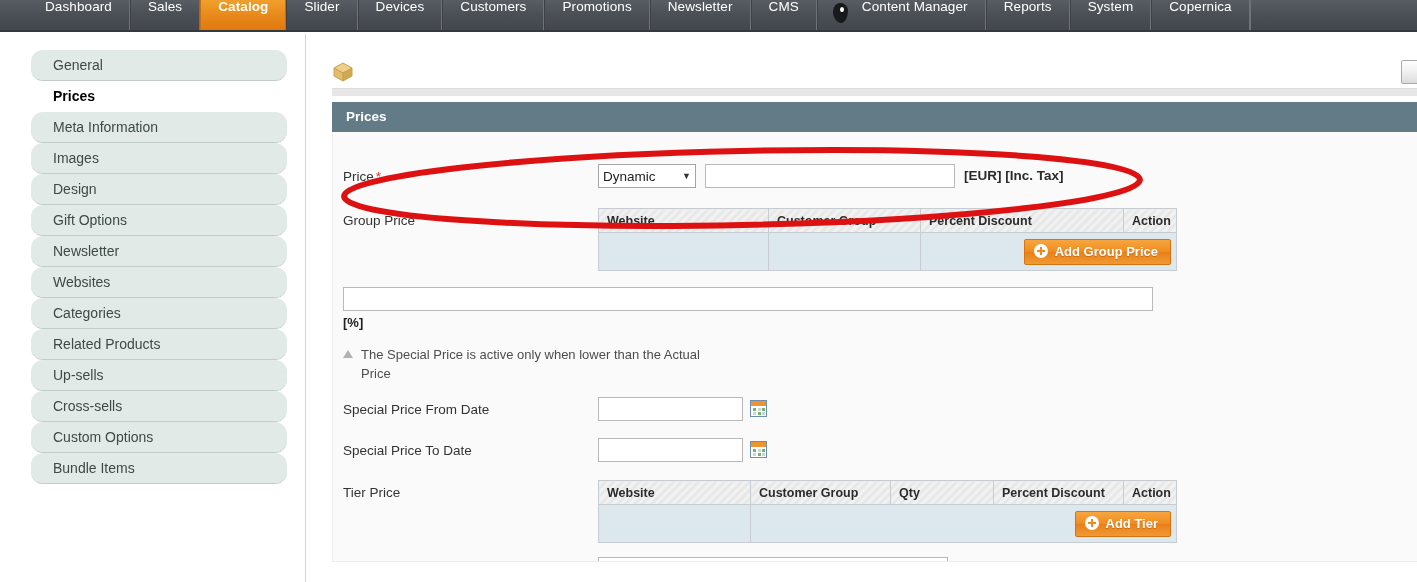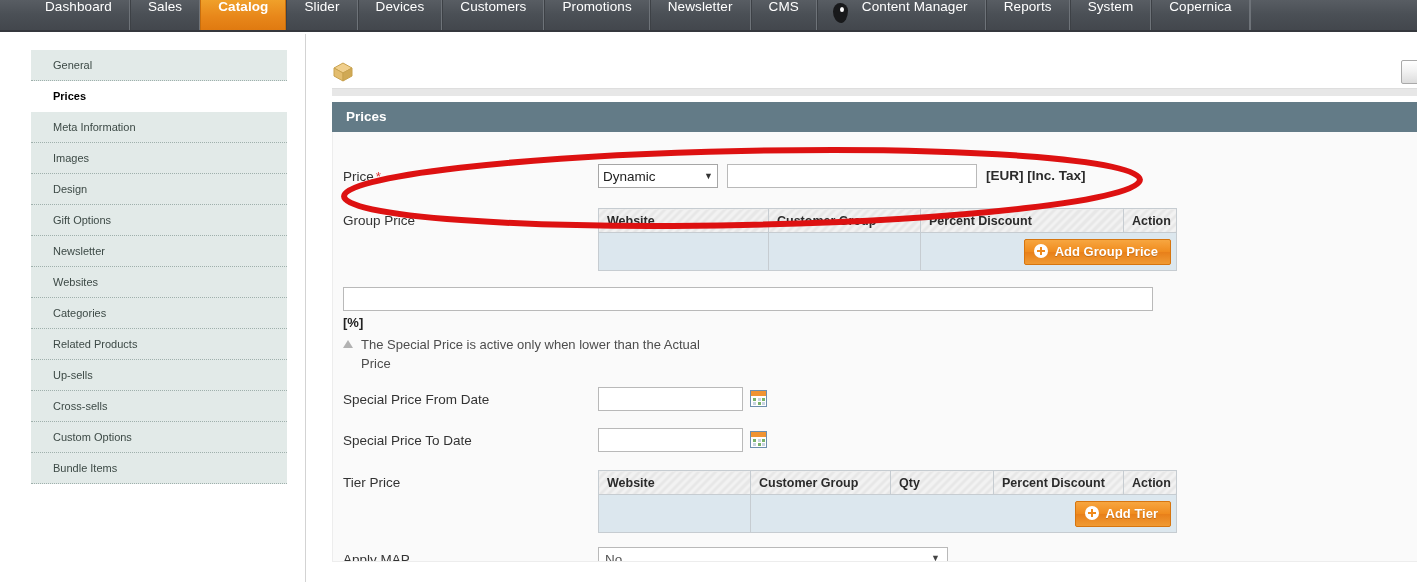--- a/index.html
+++ b/index.html
@@ -94,27 +94,28 @@
   }
   .sidenav {
     margin-top: 16px;
     padding-left: 31px;
     padding-right: 18px;
   }
   .sidenav-item {
     height: 31px;
     line-height: 31px;
     padding-left: 22px;
-    font-size: 11px;
+    font-size: 14px;
     color: #3d4a46;
     background: #e2eae8;
     border-bottom: 1px dotted #9fb0ac;
     cursor: pointer;
     white-space: nowrap;
     overflow: hidden;
+    border-radius: 12px;
   }
   .sidenav-item.active {
     background: #ffffff;
     font-weight: bold;
     color: #000000;
     border-bottom: none;
   }
   .sidenav-item.pre-active { border-bottom: 1px dotted #9fb0ac; }
 
   
@@ -306,21 +307,21 @@
   }
   .plus-icon::before { left: 3px; top: 6px; width: 8px; height: 2px; }
   .plus-icon::after  { top: 3px; left: 6px; height: 8px; width: 2px; }
 
   .pct { font-size: 13px; font-weight: bold; color: #222; margin-top: 4px; }
   .hint {
     display: flex;
     align-items: flex-start;
     font-size: 13px;
     color: #4d4d4d;
-    margin-top: 5px;
+    margin-top: 15px;
     max-width: 365px;
     line-height: 19px;
   }
   .hint .tri {
     width: 0; height: 0;
     border-left: 5px solid transparent;
     border-right: 5px solid transparent;
     border-bottom: 8px solid #b2b2b2;
     margin: 5px 8px 0 0;
     flex: 0 0 auto;
@@ -455,21 +456,21 @@
 
     <div class="fs-head">Prices</div>
 
     <div class="fs-body">
 
       <div class="frow" style="margin-top:16px;">
         <div class="flabel">
           <span>Price</span><span class="req">*</span>
         </div>
         <div class="fctl">
-          <span class="fake-select" style="width:120px;">
+          <span class="fake-select" style="width:98px;">
             <span>Dynamic</span>
             <span class="caret">▼</span>
           </span>
           <input class="txt" style="width: 250px; margin-left: 9px;" value="">
           <span class="unit">[EUR] [Inc. Tax]</span>
         </div>
       </div>
 
       <div class="frow" style="margin-top:14px;">
         <div class="flabel">Group Price</div>

